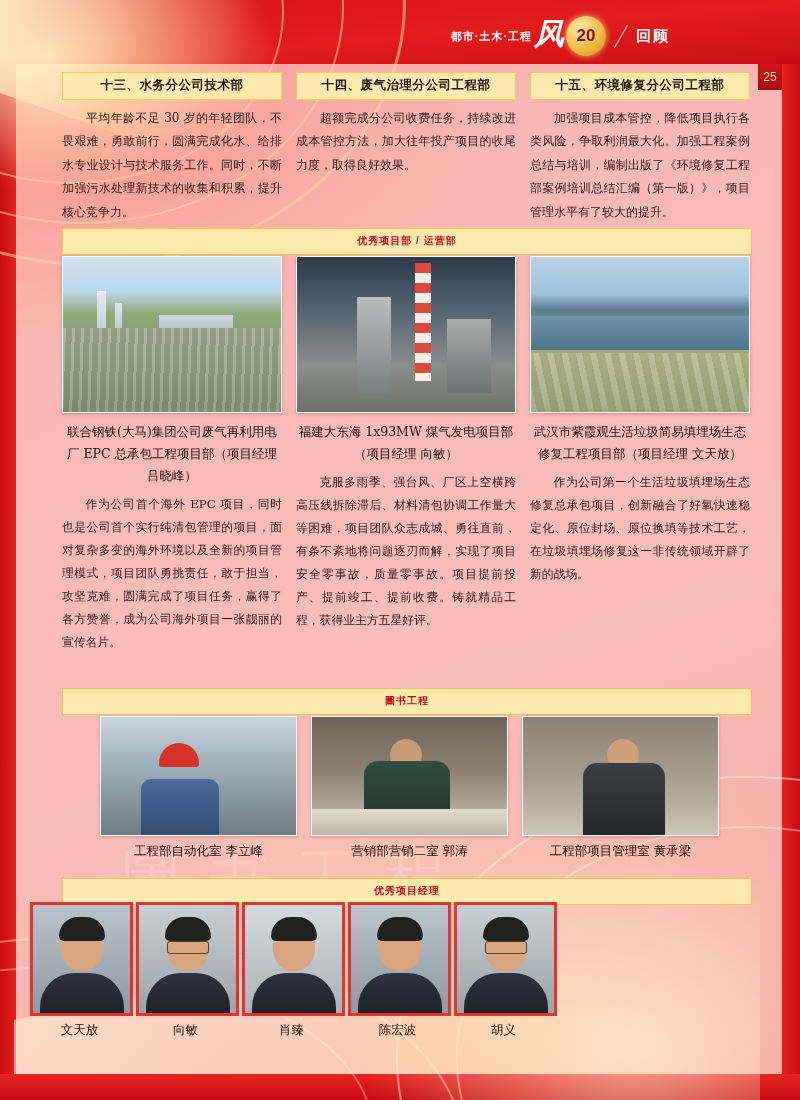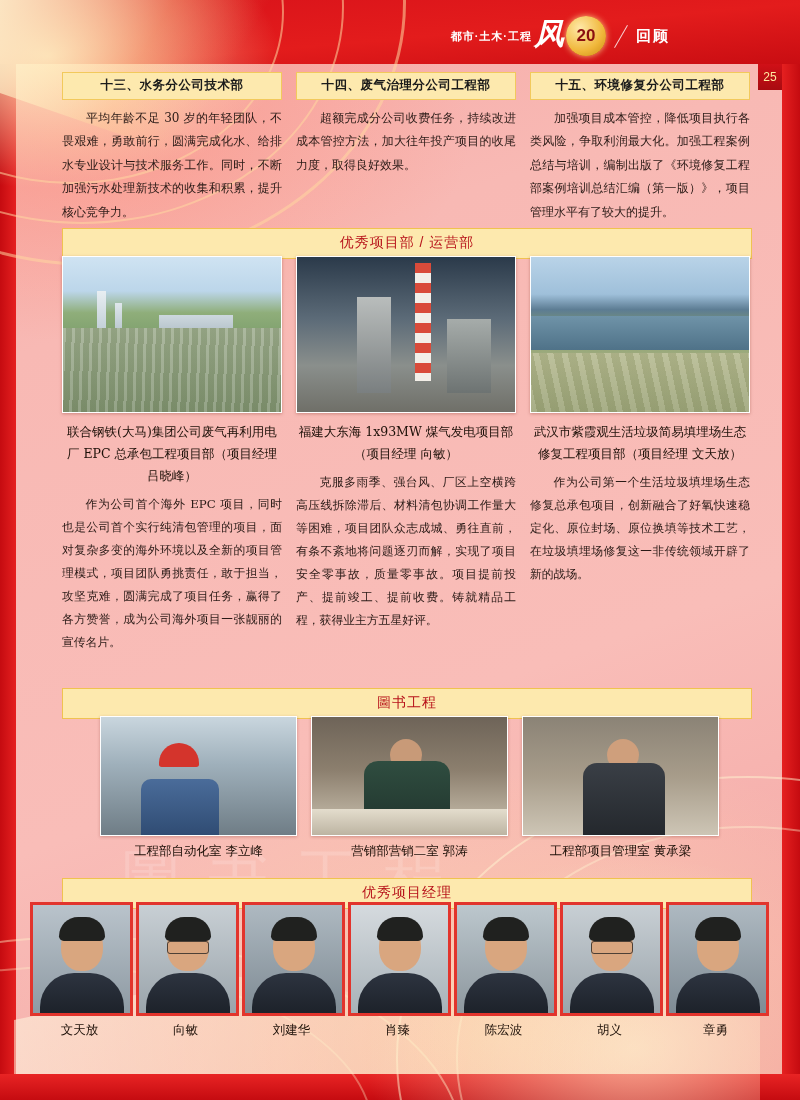--- a/index.html
+++ b/index.html
@@ -137,22 +137,22 @@
     font-family: "DejaVu Serif", serif;
   }
   .col-body .indent { text-indent: 2em; display: block; }
   
   .band {
     background: #fde9ae;
     border: 1px solid #f0c250;
     text-align: center;
     padding: 5px 0 6px;
     color: #b7121a;
-    font-size: 14px;
-    font-weight: normal;
+    font-size: 10px;
+    font-weight: bold;
     letter-spacing: 1px;
   }
   .band-1 { position: absolute; left: 62px; top: 228px; width: 688px; }
   .band-2 { position: absolute; left: 62px; top: 688px; width: 688px; }
   .band-3 { position: absolute; left: 62px; top: 878px; width: 688px; }
 
   
   .projects {
     position: absolute; left: 62px; top: 256px; width: 690px;
     display: flex; gap: 14px;
@@ -451,28 +451,20 @@
     <div class="mgr">
       <div class="mgr-photo tone-b">
         <div class="shoulders"></div>
           <div class="head"></div>
           <div class="hair"></div>
           <div class="glasses"></div>
       </div>
       <div class="mgr-name">向敏</div>
     </div>
     <div class="mgr">
-      <div class="mgr-photo tone-c">
-        <div class="shoulders"></div>
-          <div class="head"></div>
-          <div class="hair"></div>
-      </div>
-      <div class="mgr-name">刘建华</div>
-    </div>
-    <div class="mgr">
       <div class="mgr-photo tone-d">
         <div class="shoulders"></div>
           <div class="head"></div>
           <div class="hair"></div>
       </div>
       <div class="mgr-name">肖臻</div>
     </div>
     <div class="mgr">
       <div class="mgr-photo tone-e">
         <div class="shoulders"></div>
@@ -483,23 +475,15 @@
     </div>
     <div class="mgr">
       <div class="mgr-photo tone-b">
         <div class="shoulders"></div>
           <div class="head"></div>
           <div class="hair"></div>
           <div class="glasses"></div>
       </div>
       <div class="mgr-name">胡义</div>
     </div>
-    <div class="mgr">
-      <div class="mgr-photo tone-c">
-        <div class="shoulders"></div>
-          <div class="head"></div>
-          <div class="hair"></div>
-      </div>
-      <div class="mgr-name">章勇</div>
-    </div>
   </div>
 
 </div>
 
 </body></html>

